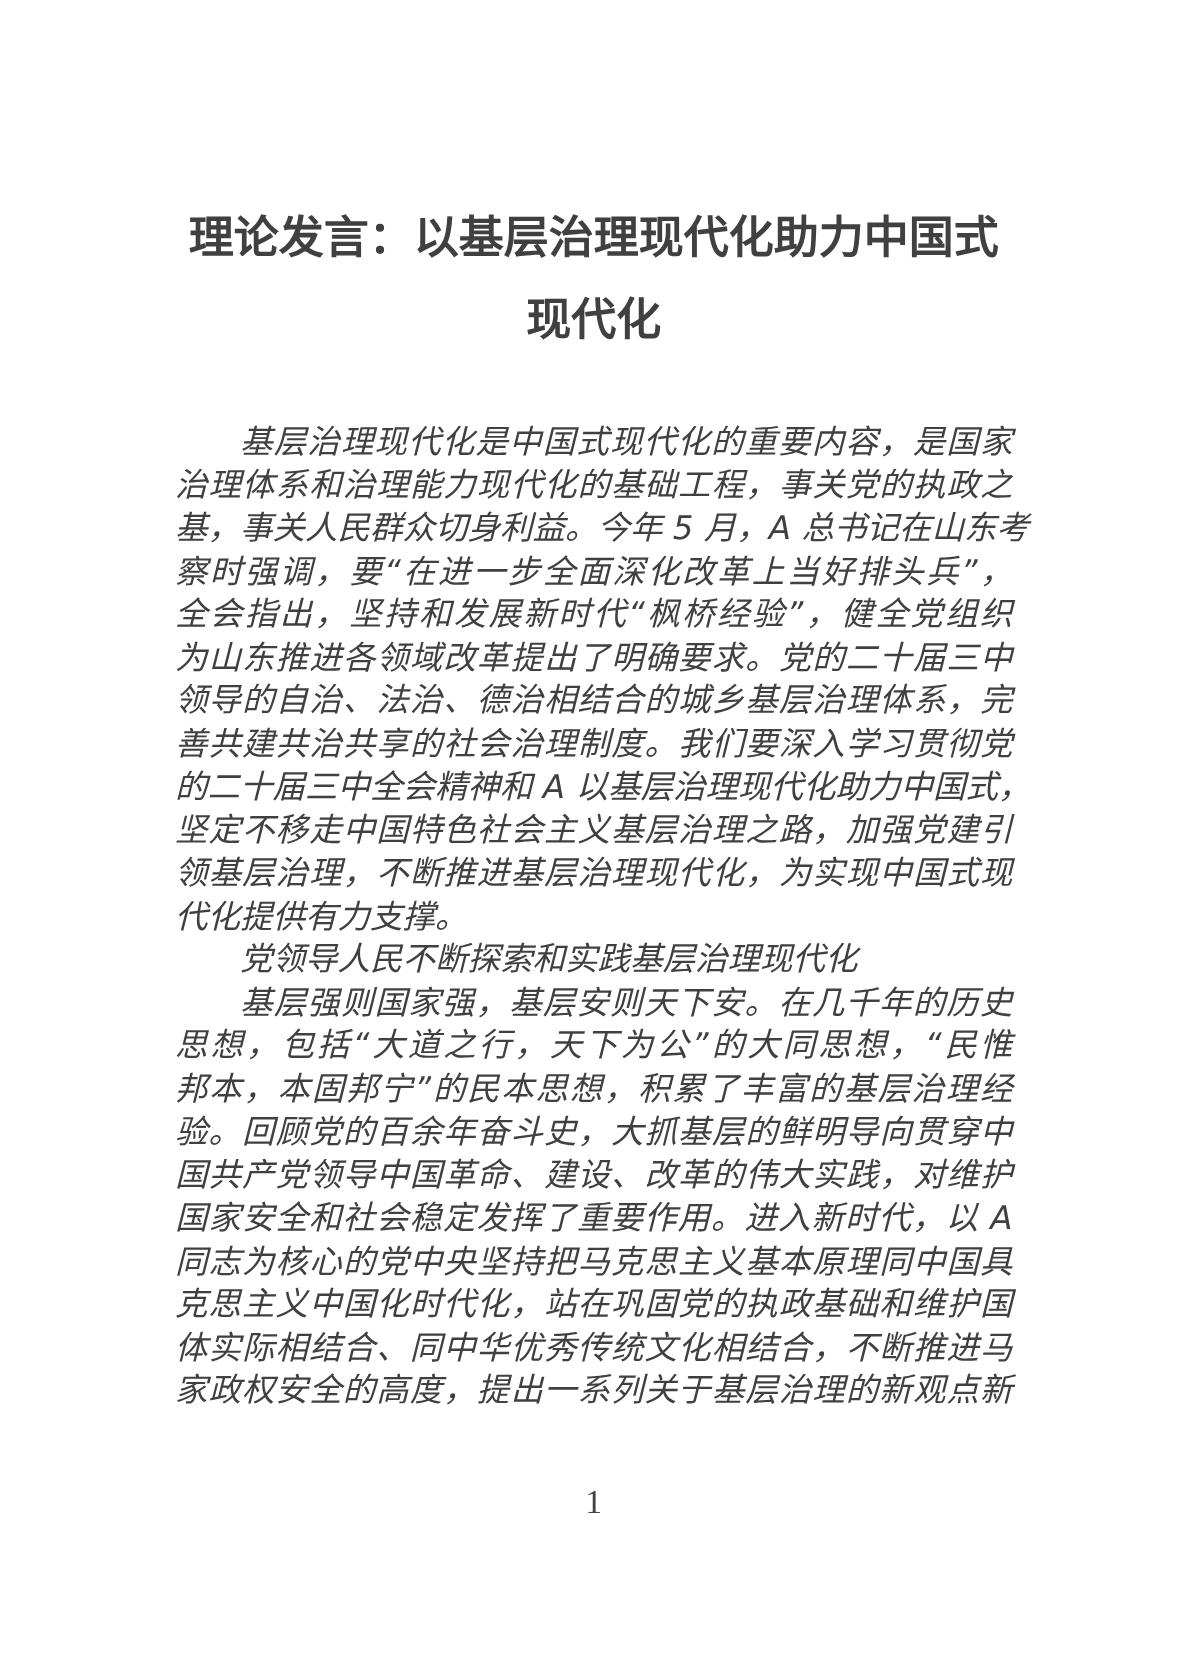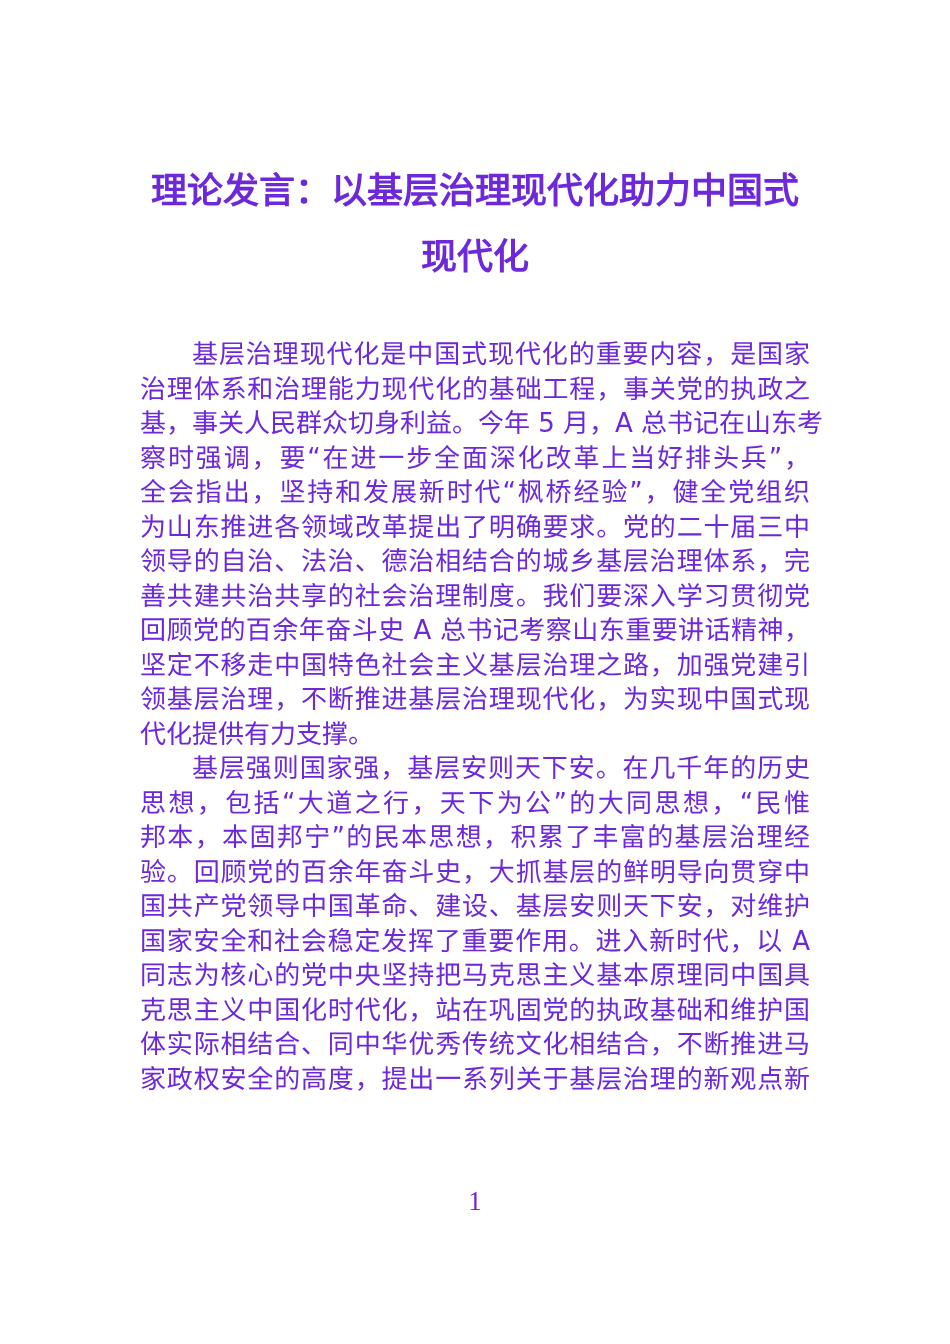--- a/index.html
+++ b/index.html
@@ -6,40 +6,41 @@
     margin: 0;
     padding: 0;
     background: #ffffff;
   }
   .page {
     position: relative;
     width: 950px;
     height: 1344px;
     margin: 0 auto;
     background: #ffffff;
-    color: #6d28d9;
+    color: #404040;
     overflow: hidden;
     font-family: "DejaVu Sans", sans-serif;
   }
   .title-block {
     padding-top: 158px;
     width: 700px;
     margin: 0 auto;
   }
   .title-line {
     font-size: 36px;
     font-weight: 700;
     line-height: 66px;
     text-align: center;
     letter-spacing: 0px;
     white-space: nowrap;
   }
   .body-block {
     width: 670px;
     margin: 47px auto 0 auto;
+    font-style: italic;
   }
   .b-line {
     font-size: 26px;
     line-height: 34.5px;
     text-align: justify;
     text-align-last: justify;
     white-space: nowrap;
   }
   .b-line.nl {
     text-align: right;
@@ -73,33 +74,34 @@
 
     <div>
       <div class="b-line ind">基层治理现代化是中国式现代化的重要内容，是国家</div>
       <div class="b-line">治理体系和治理能力现代化的基础工程，事关党的执政之</div>
       <div class="b-line">基，事关人民群众切身利益。今年 5 月，A 总书记在山东考</div>
       <div class="b-line">察时强调，要“在进一步全面深化改革上当好排头兵”，</div>
       <div class="b-line">全会指出，坚持和发展新时代“枫桥经验”，健全党组织</div>
       <div class="b-line">为山东推进各领域改革提出了明确要求。党的二十届三中</div>
       <div class="b-line">领导的自治、法治、德治相结合的城乡基层治理体系，完</div>
       <div class="b-line">善共建共治共享的社会治理制度。我们要深入学习贯彻党</div>
-      <div class="b-line">回顾党的百余年奋斗史 A 总书记考察山东重要讲话精神，</div>
+      <div class="b-line">的二十届三中全会精神和 A 以基层治理现代化助力中国式，</div>
       <div class="b-line">坚定不移走中国特色社会主义基层治理之路，加强党建引</div>
       <div class="b-line">领基层治理，不断推进基层治理现代化，为实现中国式现</div>
       <div class="b-line nl">代化提供有力支撑。</div>
     </div>
 
+    <div class="b-line nl ind">党领导人民不断探索和实践基层治理现代化</div>
 
     <div>
       <div class="b-line ind">基层强则国家强，基层安则天下安。在几千年的历史</div>
       <div class="b-line">思想，包括“大道之行，天下为公”的大同思想，“民惟</div>
       <div class="b-line">邦本，本固邦宁”的民本思想，积累了丰富的基层治理经</div>
       <div class="b-line">验。回顾党的百余年奋斗史，大抓基层的鲜明导向贯穿中</div>
-      <div class="b-line">国共产党领导中国革命、建设、基层安则天下安，对维护</div>
+      <div class="b-line">国共产党领导中国革命、建设、改革的伟大实践，对维护</div>
       <div class="b-line">国家安全和社会稳定发挥了重要作用。进入新时代，以 A</div>
       <div class="b-line">同志为核心的党中央坚持把马克思主义基本原理同中国具</div>
       <div class="b-line">克思主义中国化时代化，站在巩固党的执政基础和维护国</div>
       <div class="b-line">体实际相结合、同中华优秀传统文化相结合，不断推进马</div>
       <div class="b-line">家政权安全的高度，提出一系列关于基层治理的新观点新</div>
     </div>
 
   </div>
 
   <div class="page-number">1</div>

